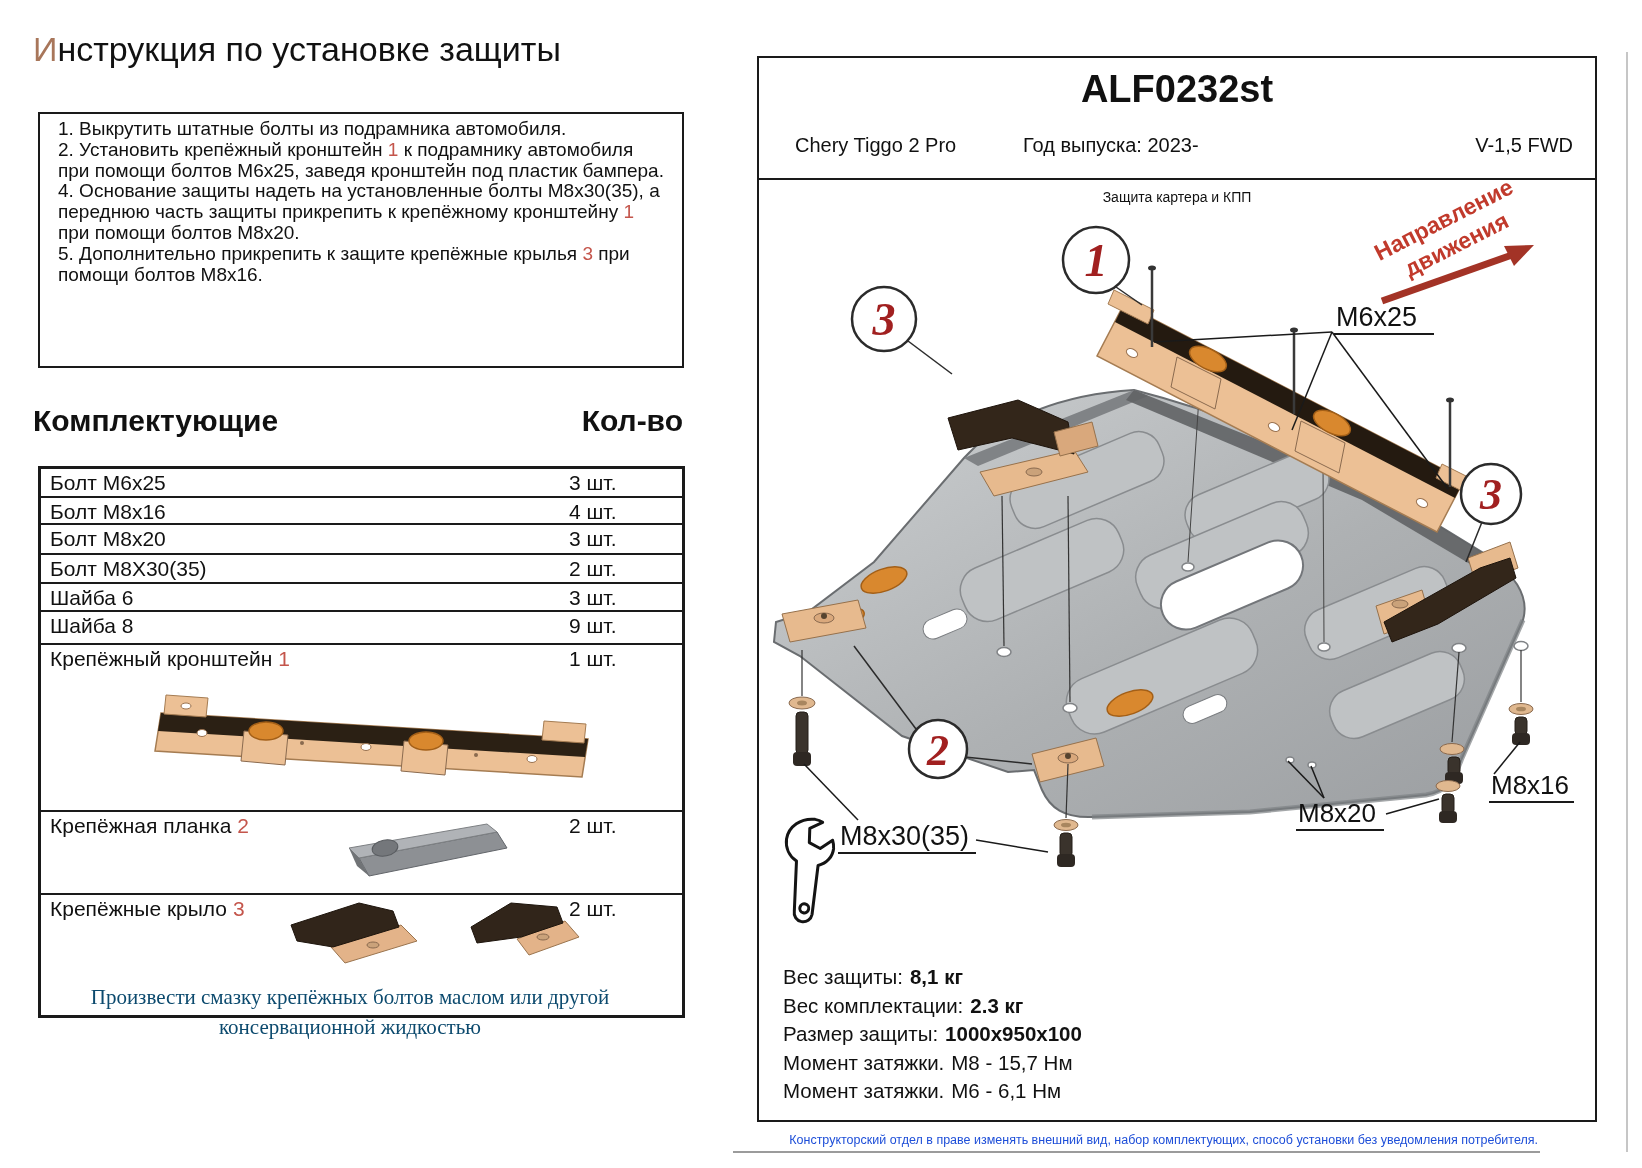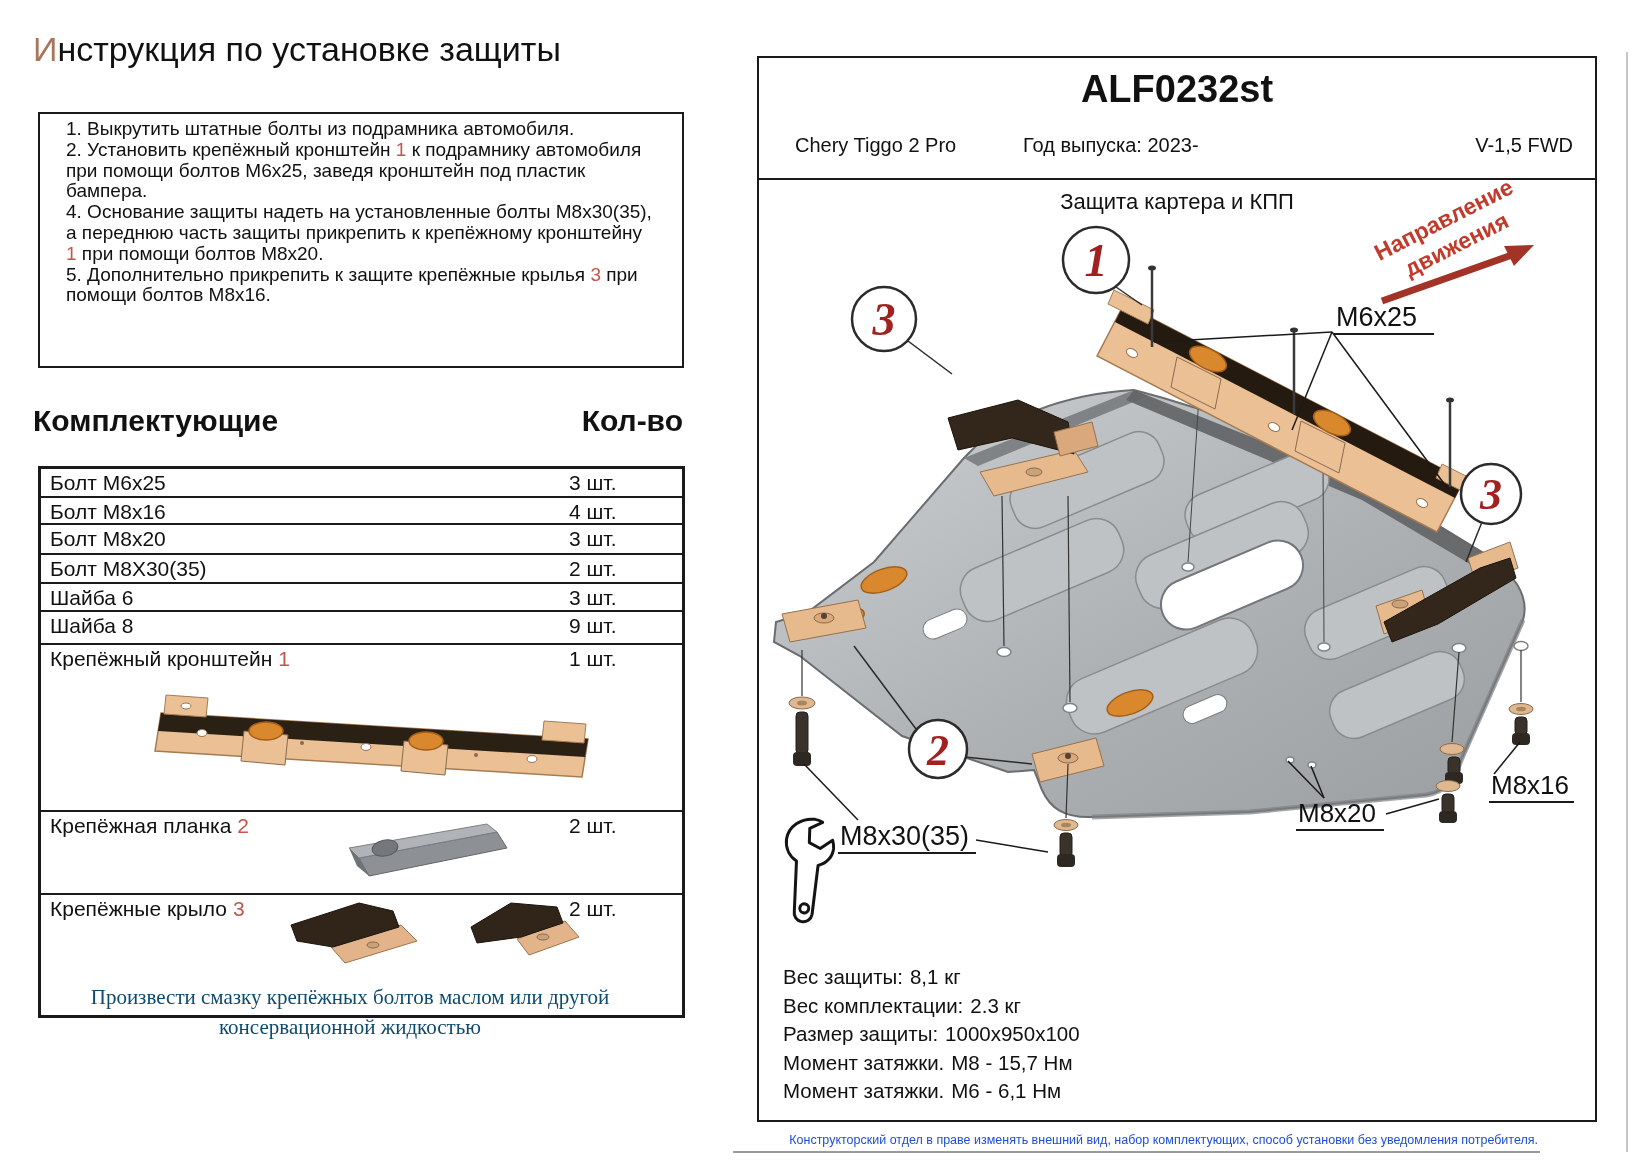--- a/index.html
+++ b/index.html
@@ -2,44 +2,44 @@
 <html><head>
 <meta charset="utf-8">
 <style>
   html,body{margin:0;padding:0;background:#ffffff;}
   .page{position:relative;width:1642px;height:1168px;background:#ffffff;overflow:hidden;
         font-family:"Liberation Sans",sans-serif;color:#111;}
   
   .title{position:absolute;left:33px;top:30px;font-size:34px;font-weight:400;margin:0;white-space:nowrap;}
   .title .cap{color:#a8765a;}
   .instr{position:absolute;left:38px;top:112px;width:646px;height:256px;border:2px solid #1a1a1a;
-         box-sizing:border-box;padding:5px 26px;font-size:19px;line-height:20.8px;}
+         box-sizing:border-box;padding:5px 18px;font-size:19px;line-height:20.8px;}
   .instr p{margin:0;}
   .accent-num{color:#c4554b;}
   .parts-head{position:absolute;left:33px;top:404px;width:650px;display:flex;justify-content:space-between;
               font-size:30px;font-weight:700;}
   .ptable{position:absolute;left:38px;top:466px;width:647px;height:552px;border:3px solid #1a1a1a;box-sizing:border-box;}
   .prow{position:relative;border-bottom:2px solid #1a1a1a;box-sizing:border-box;font-size:21px;}
   .prow:last-child{border-bottom:none;}
   .pname{position:absolute;left:9px;top:2px;white-space:nowrap;}
   .pqty{position:absolute;left:528px;top:2px;white-space:nowrap;}
   .rowimg{position:absolute;}
   .lube{position:absolute;left:20px;top:982px;width:660px;text-align:center;font-size:21px;line-height:30px;color:#0c4a6e;font-family:Liberation Serif, serif;}
   
   .panel{position:absolute;left:757px;top:56px;width:840px;height:1066px;border:2px solid #1a1a1a;box-sizing:border-box;}
   .pcode{position:absolute;left:0;top:10px;width:100%;text-align:center;font-size:38px;font-weight:700;}
   .pmodel{position:absolute;left:36px;top:76px;font-size:20px;}
   .pyear{position:absolute;left:264px;top:76px;font-size:20px;}
   .pengine{position:absolute;right:22px;top:76px;font-size:20px;}
   .pdivider{position:absolute;left:0;top:120px;width:100%;height:2px;background:#1a1a1a;}
-  .dtitle{position:absolute;left:0;top:131px;width:100%;text-align:center;font-size:22px;}
+  .dtitle{position:absolute;left:0;top:131px;width:100%;text-align:center;font-size:14px;}
   .diagram{position:absolute;left:0;top:122px;}
   .specs{position:absolute;left:24px;top:905px;font-size:20.5px;line-height:28.6px;}
   .spec-line{white-space:nowrap;}
-  .spec-val{font-weight:400;margin-left:7px;}
+  .spec-val{font-weight:700;margin-left:7px;}
   .spec-val.plain{font-weight:400;}
   
   .fineprint{position:absolute;left:0;top:1133px;width:1538px;text-align:right;font-size:12.5px;color:#1d4ed8;}
   .shadow-b{position:absolute;left:733px;top:1151px;width:807px;height:2px;background:#9b9b9b;}
   .shadow-r{position:absolute;left:1626px;top:52px;width:2px;height:1100px;background:#c6c6c6;}
 </style>
 </head>
 <body>
 
 <div class="page">

